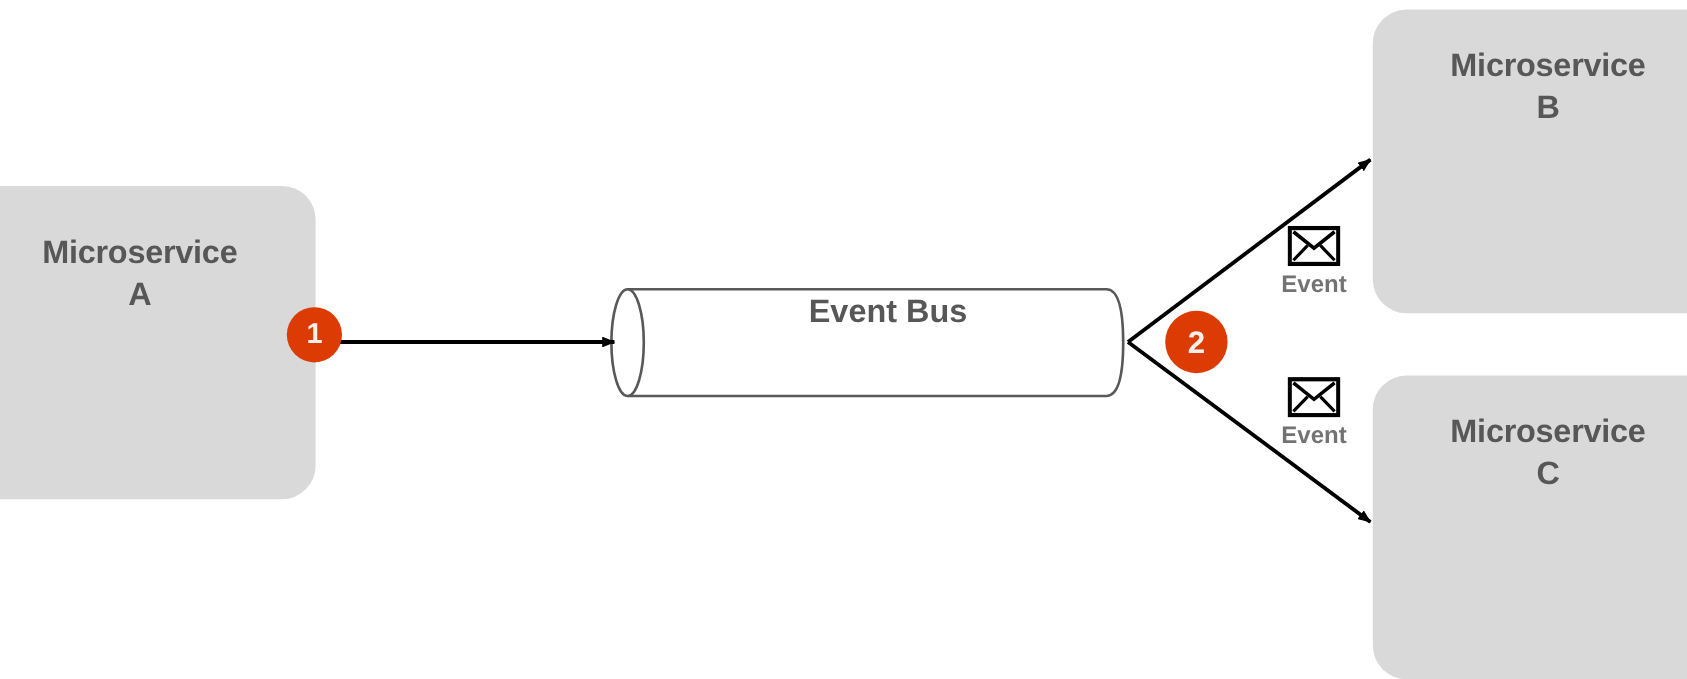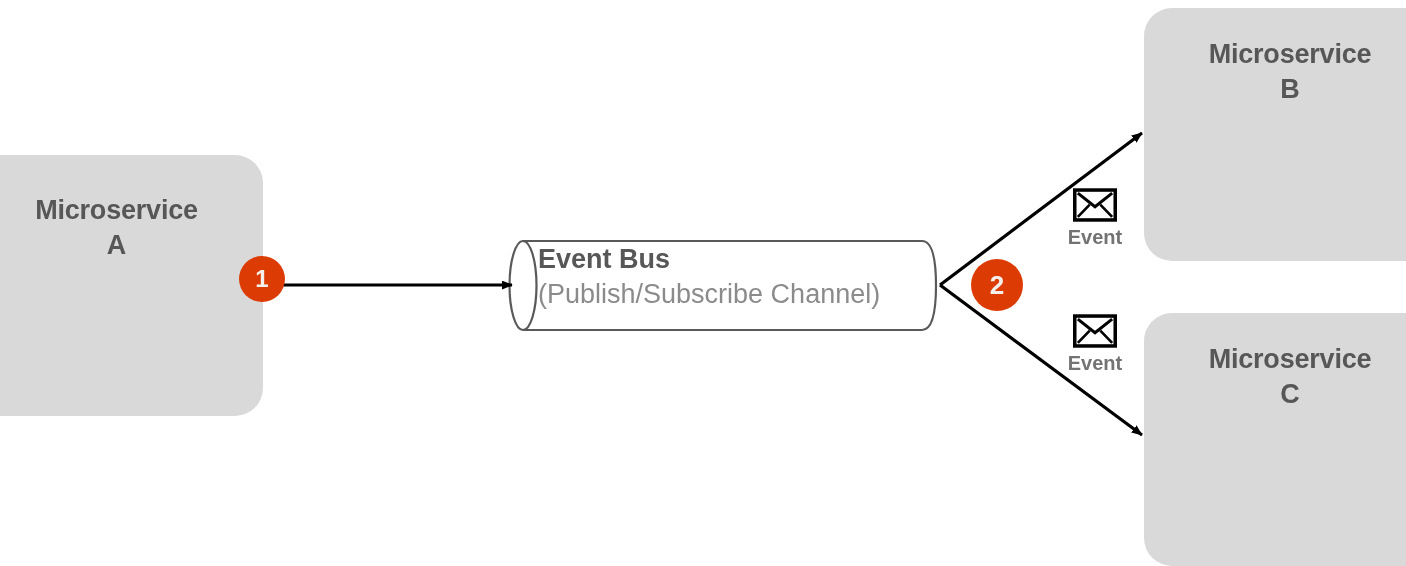--- a/index.html
+++ b/index.html
@@ -69,20 +69,21 @@
     top: 233px;
     width: 434px;
     height: 105px;
   }
   #event-bus svg { display: block; }
   #bus-text {
     position: absolute;
     left: 30px;
     top: 10px;
     width: 404px;
+    text-align: center;
     pointer-events: none;
   }
   #bus-title {
     color: #575757;
     font-weight: bold;
     font-size: 27px;
     line-height: 1.25;
   }
   #bus-subtitle {
     color: #8b8b8b;
@@ -183,21 +184,20 @@
   </div>
 
   <div id="event-bus">
     <svg width="434" height="105" viewBox="0 0 434 105">
 
       <path d="M 15,8 L 414,8 Q 428,8 428,52.5 Q 428,97 414,97 L 15,97" fill="#ffffff" stroke="#595959" stroke-width="2.2" stroke-linejoin="round"></path>
       <ellipse cx="15" cy="52.5" rx="13.5" ry="44.5" fill="#ffffff" stroke="#595959" stroke-width="2.2"></ellipse>
     </svg>
     <div id="bus-text">
       <div id="bus-title">Event Bus</div>
-      <div id="bus-subtitle">(Publish/Subscribe Channel)</div>
     </div>
   </div>
 
   <svg id="connectors" viewBox="0 0 1406 566">
     <defs>
       <marker id="arrowhead" markerWidth="11" markerHeight="9" refX="10.2" refY="4.5" orient="auto" markerUnits="userSpaceOnUse">
         <path d="M 0,0 L 11,4.5 L 0,9 z" fill="#000000"></path>
       </marker>
     </defs>
 

